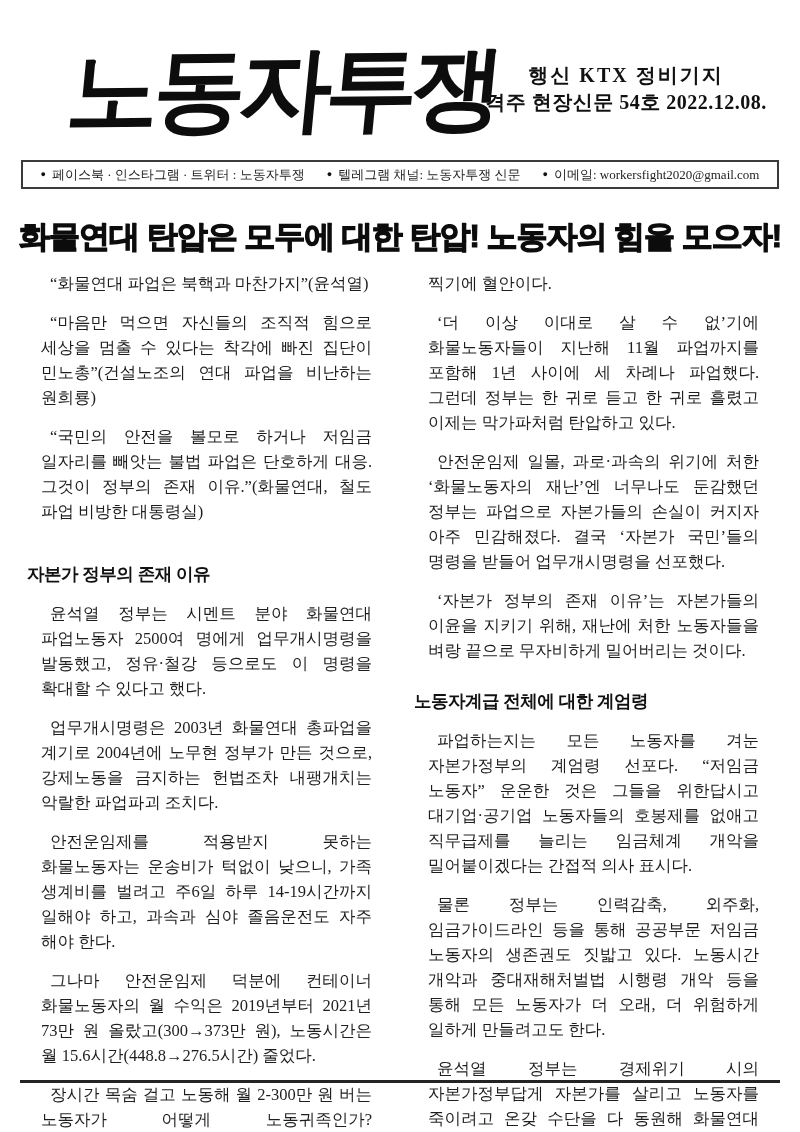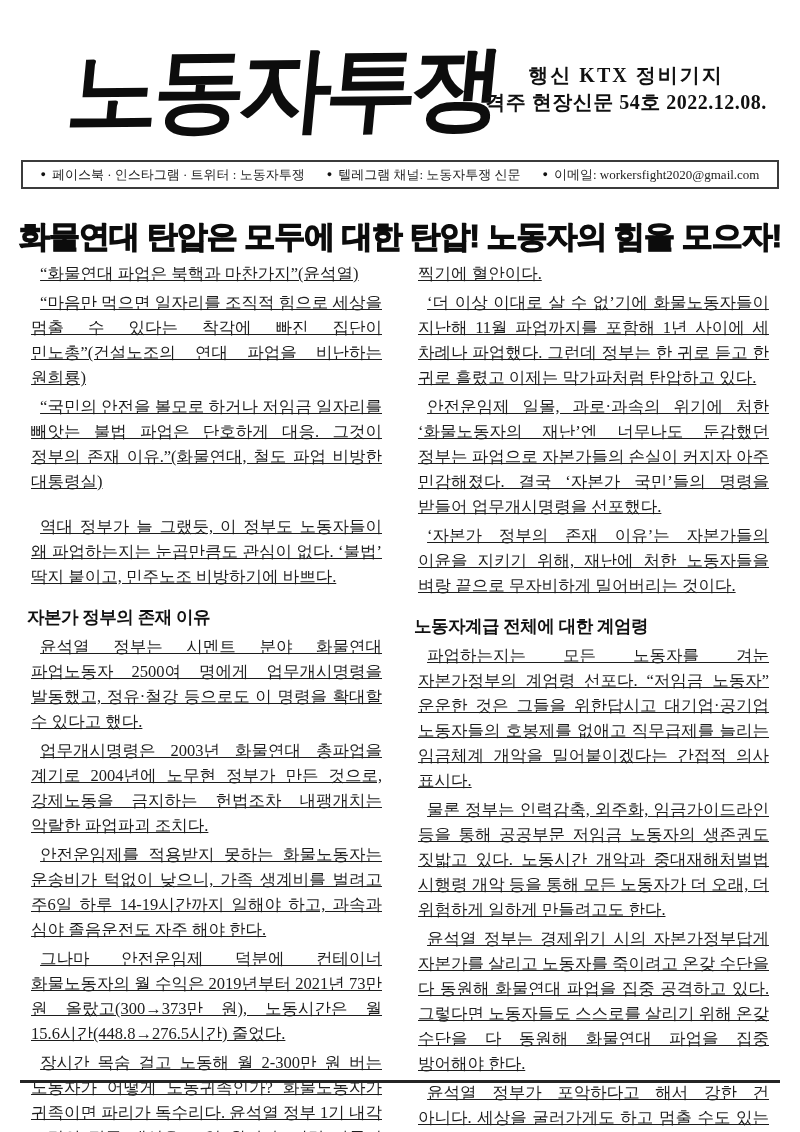--- a/index.html
+++ b/index.html
@@ -97,24 +97,23 @@
   }
   .col{
     flex:1;
     min-width:0;
     font-size:16.5px;
     line-height:25px;
     text-align:justify;
     color:#1d1d1d;
   }
   .body-para{
-    margin:4px;
+    margin:14px;
     text-indent:0.55em;
     word-break:keep-all;
-    text-decoration:underline;
   }
   .body-para.no-indent{text-indent:0;}
   .spacer{height:12px;}
   .section-heading{
     margin:0;
     font-family:"Liberation Sans",sans-serif;
     font-size:17.5px;
     font-weight:700;
     letter-spacing:-0.5px;
     color:#111;
@@ -154,24 +153,23 @@
         <span class="bullet">●</span>
         <span>이메일: workersfight2020@gmail.com</span>
       </span>
     </div>
 
   <div class="headline">화물연대 탄압은 모두에 대한 탄압! 노동자의 힘을 모으자!</div>
 
   <div class="columns">
     <div class="col">
         <p class="body-para">“화물연대 파업은 북핵과 마찬가지”(윤석열)</p>
-        <p class="body-para">“마음만 먹으면 일자리를 조직적 힘으로 세상을 멈출 수 있다는 착각에 빠진 집단이 민노총”(건설노조의 연대 파업을 비난하는 원희룡)</p>
+        <p class="body-para">“마음만 먹으면 자신들의 조직적 힘으로 세상을 멈출 수 있다는 착각에 빠진 집단이 민노총”(건설노조의 연대 파업을 비난하는 원희룡)</p>
         <p class="body-para">“국민의 안전을 볼모로 하거나 저임금 일자리를 빼앗는 불법 파업은 단호하게 대응. 그것이 정부의 존재 이유.”(화물연대, 철도 파업 비방한 대통령실)</p>
         <div class="spacer"></div>
-        <p class="body-para">역대 정부가 늘 그랬듯, 이 정부도 노동자들이 왜 파업하는지는 눈곱만큼도 관심이 없다. ‘불법’ 딱지 붙이고, 민주노조 비방하기에 바쁘다.</p>
         <div class="spacer"></div>
         <h2 class="section-heading">자본가 정부의 존재 이유</h2>
         <p class="body-para">윤석열 정부는 시멘트 분야 화물연대 파업노동자 2500여 명에게 업무개시명령을 발동했고, 정유·철강 등으로도 이 명령을 확대할 수 있다고 했다.</p>
         <p class="body-para">업무개시명령은 2003년 화물연대 총파업을 계기로 2004년에 노무현 정부가 만든 것으로, 강제노동을 금지하는 헌법조차 내팽개치는 악랄한 파업파괴 조치다.</p>
         <p class="body-para">안전운임제를 적용받지 못하는 화물노동자는 운송비가 턱없이 낮으니, 가족 생계비를 벌려고 주6일 하루 14-19시간까지 일해야 하고, 과속과 심야 졸음운전도 자주 해야 한다.</p>
         <p class="body-para">그나마 안전운임제 덕분에 컨테이너 화물노동자의 월 수익은 2019년부터 2021년 73만 원 올랐고(300→373만 원), 노동시간은 월 15.6시간(448.8→276.5시간) 줄었다.</p>
         <p class="body-para">장시간 목숨 걸고 노동해 월 2-300만 원 버는 노동자가 어떻게 노동귀족인가? 화물노동자가 귀족이면 파리가 독수리다. 윤석열 정부 1기 내각 39명의 평균 재산은 46억 원이다. 이런 자들이 파업을 깨려고 ‘노동귀족’ 낙인</p>
       </div>
     <div class="col">
         <p class="body-para no-indent">찍기에 혈안이다.</p>

